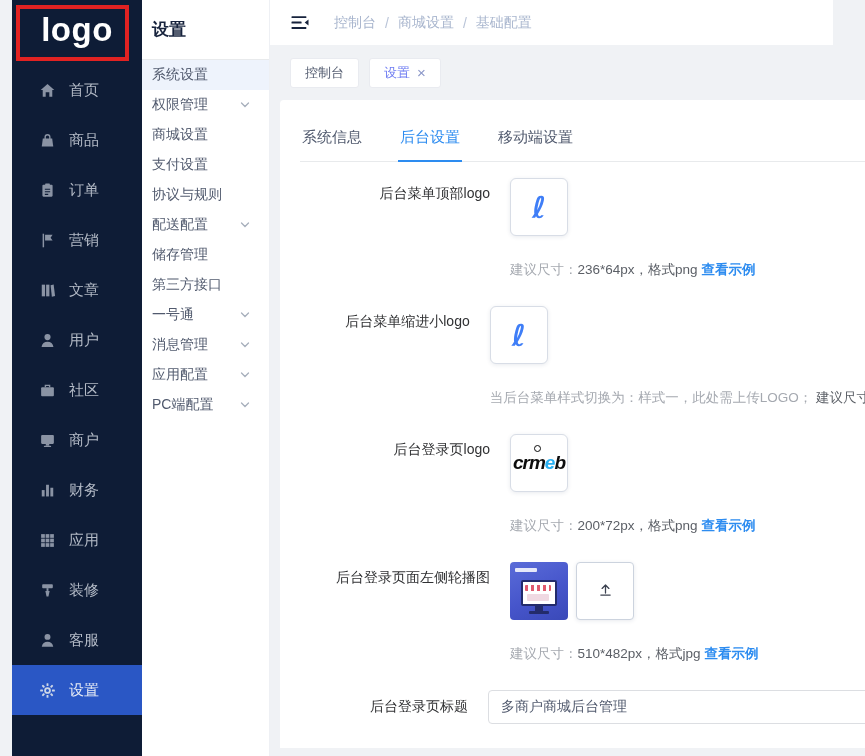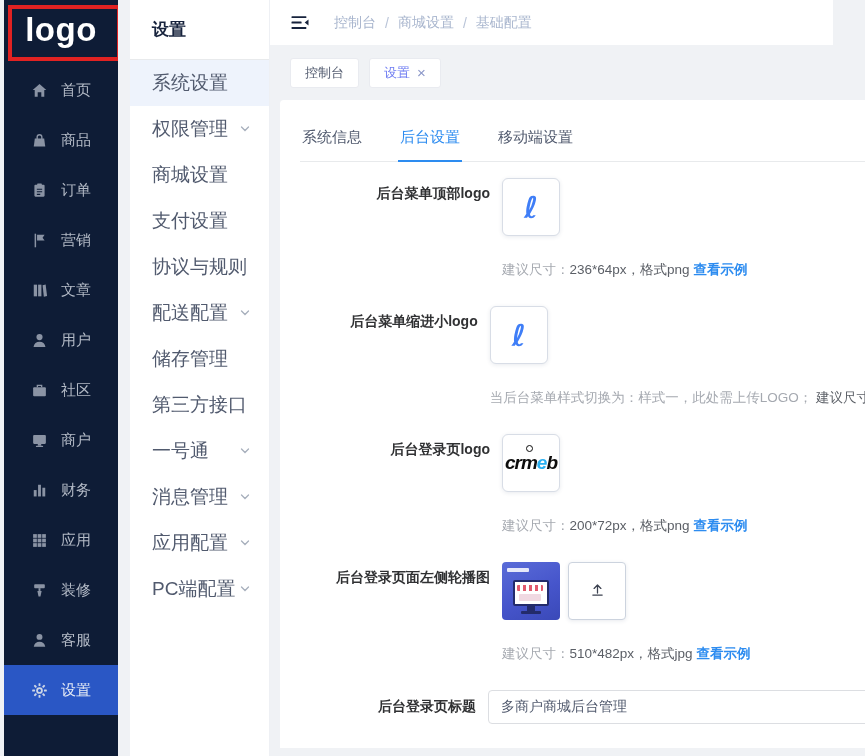--- a/index.html
+++ b/index.html
@@ -1,33 +1,33 @@
 <!DOCTYPE html>
 <html><head>
 <meta charset="utf-8">
 <style>
   * { margin:0; padding:0; box-sizing:border-box; }
   html,body { width:865px; height:756px; overflow:hidden; }
   body { font-family:"Liberation Sans","DejaVu Sans",sans-serif; background:#f0f2f5; position:relative; color:#515a6e; }
 
   
-  .sidebar { position:absolute; left:4px; top:0; width:114px; height:756px; background:#0e1c36; overflow:hidden; z-index:3; }
+  .sidebar { position:absolute; left:12px; top:0; width:130px; height:756px; background:#0e1c36; overflow:hidden; z-index:3; }
   .logo-area { height:65px; position:relative; display:flex; align-items:center; justify-content:center; }
   .logo-text { color:#ffffff; font-size:33px; font-weight:600; letter-spacing:.5px; line-height:1; padding-bottom:6px; }
   .logo-annotation { position:absolute; left:4px; top:5px; width:113px; height:56px; border:4px solid #e12222; pointer-events:none; }
   .menu-item { height:50px; display:flex; align-items:center; padding-left:27px; gap:13px; color:#b3bac6; font-size:15px; cursor:pointer; }
   .menu-item .mi { width:17px; height:17px; display:flex; align-items:center; justify-content:center; color:#8a93a4; }
   .menu-item .mi svg { width:17px; height:17px; fill:currentColor; }
   .menu-item.active { background:#2a57c5; color:#e6ebf5; }
   .menu-item.active .mi { color:#cdd6e6; }
 
   
   .submenu { position:absolute; left:130px; top:0; width:140px; height:756px; background:#fff; border-right:1px solid #eef0f4; z-index:2; }
   .submenu-title { height:60px; display:flex; align-items:center; padding-left:22px; font-size:17px; font-weight:bold; color:#17233d; border-bottom:1px solid #e8eaec; }
-  .submenu-item { height:46px; display:flex; align-items:center; justify-content:space-between; padding:0 18px 0 22px; font-size:19px; color:#515a6e; cursor:pointer; }
+  .submenu-item { height:30px; display:flex; align-items:center; justify-content:space-between; padding:0 18px 0 22px; font-size:14px; color:#515a6e; cursor:pointer; }
   .submenu-item.active { background:#eef3fc; }
   .chev { width:12px; height:12px; color:#a7afbc; display:flex; }
   .chev svg { width:12px; height:12px; }
 
   
   .main { position:absolute; left:270px; top:0; width:563px; height:756px; }
   .topbar { height:45px; background:#fff; display:flex; align-items:center; padding-left:20px; gap:24px; }
   .fold { width:20px; height:17px; color:#17233d; cursor:pointer; display:flex; }
   .fold svg { width:20px; height:17px; fill:currentColor; }
   .breadcrumb { display:flex; align-items:center; gap:9px; font-size:14px; color:#a9b6ce; }
@@ -42,21 +42,21 @@
   .card { position:relative; margin-left:10px; width:590px; height:648px; background:#fff; border-radius:4px 0 0 0; padding:28px 0 0 20px; }
 
   .tabs { display:flex; gap:34px; border-bottom:1px solid #e8eaec; width:570px; }
   .tab { font-size:15px; padding:0 2px 14px 2px; color:#515a6e; cursor:pointer; position:relative; }
   .tab.active { color:#2d8cf0; }
   .tab.active::after { content:""; position:absolute; left:0; right:0; bottom:-1px; height:2px; background:#2d8cf0; }
 
   .form { padding-top:16px; }
   .form-row { display:flex; margin-bottom:27px; }
   .form-row.center { align-items:center; margin-bottom:0; }
-  .row-label { width:190px; text-align:right; margin-right:12px; font-size:14px; font-weight:bold; color:#303133; padding-top:7px; white-space:nowrap; }
+  .row-label { width:190px; text-align:right; margin-right:20px; font-size:14px; font-weight:normal; color:#303133; padding-top:7px; white-space:nowrap; }
   .form-row.center .row-label { padding-top:0; }
   .row-content { flex:1; }
   .boxes { display:flex; gap:8px; }
   .img-box { width:58px; height:58px; background:#fff; border:1px solid #d8dde6; border-radius:6px; box-shadow:0 1px 4px rgba(30,50,90,.10); display:flex; align-items:center; justify-content:center; cursor:pointer; overflow:hidden; }
   .swirl { font-family:"DejaVu Sans",sans-serif; font-size:30px; font-style:italic; font-weight:bold; color:#3f7ef7; }
   .crmeb { font-size:19px; font-weight:800; font-style:italic; letter-spacing:-1px; color:#0d0d0d; white-space:nowrap;text-align:center; }
   .crmeb .m { position:relative; }
   .crmeb .m::before { content:""; position:absolute; left:50%; top:-7px; width:5px; height:5px; margin-left:-3px; border:1.6px solid #0d0d0d; border-radius:50%; }
   .crmeb .e { color:#29b0f2; }
   .thumb { width:58px; height:58px; border-radius:4px; background:linear-gradient(155deg,#5a6cd8 0%,#4655cb 55%,#3a49b8 100%); position:relative; overflow:hidden; cursor:pointer; }

